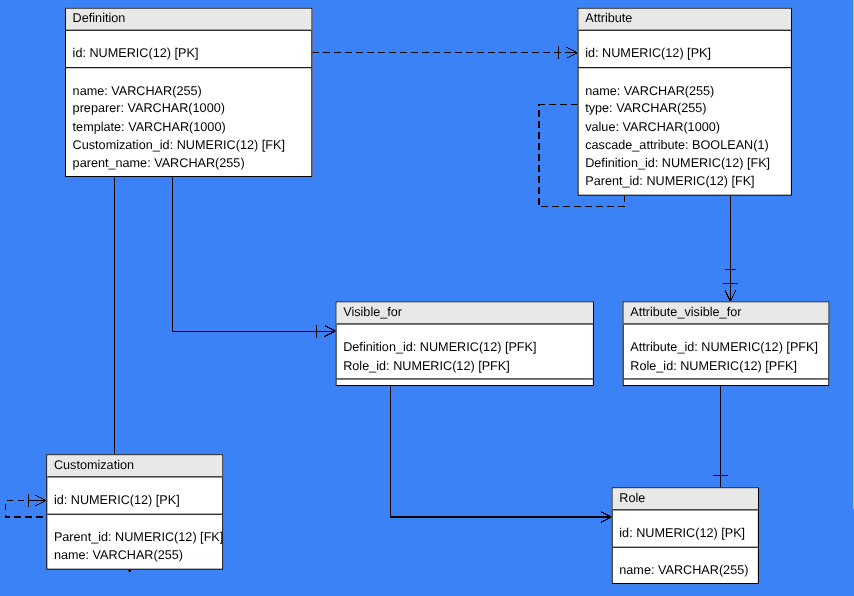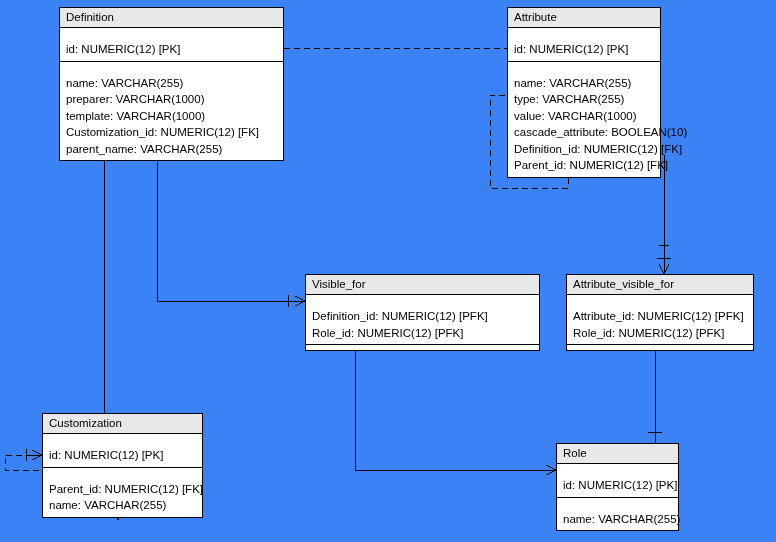--- a/index.html
+++ b/index.html
@@ -113,30 +113,30 @@
     </div>
     <div class="entity-section">
       <div class="attr">name: VARCHAR(255)</div>
       <div class="attr">preparer: VARCHAR(1000)</div>
       <div class="attr">template: VARCHAR(1000)</div>
       <div class="attr">Customization_id: NUMERIC(12)  [FK]</div>
       <div class="attr">parent_name: VARCHAR(255)</div>
     </div>
   </div>
 
-  <div class="entity" style="left:507px; top:7px; width:154px;">
+  <div class="entity" style="left:525px; top:7px; width:195px;">
     <div class="entity-title">Attribute</div>
     <div class="entity-section">
       <div class="attr">id: NUMERIC(12)  [PK]</div>
     </div>
     <div class="entity-section">
       <div class="attr">name: VARCHAR(255)</div>
       <div class="attr">type: VARCHAR(255)</div>
       <div class="attr">value: VARCHAR(1000)</div>
-      <div class="attr">cascade_attribute: BOOLEAN(10)</div>
+      <div class="attr">cascade_attribute: BOOLEAN(1)</div>
       <div class="attr">Definition_id: NUMERIC(12)  [FK]</div>
       <div class="attr">Parent_id: NUMERIC(12)  [FK]</div>
     </div>
   </div>
 
   <div class="entity" style="left:305px; top:274px; width:235px;">
     <div class="entity-title">Visible_for</div>
     <div class="entity-section">
       <div class="attr">Definition_id: NUMERIC(12)  [PFK]</div>
       <div class="attr">Role_id: NUMERIC(12)  [PFK]</div>
@@ -157,21 +157,21 @@
     <div class="entity-title">Customization</div>
     <div class="entity-section">
       <div class="attr">id: NUMERIC(12)  [PK]</div>
     </div>
     <div class="entity-section">
       <div class="attr">Parent_id: NUMERIC(12)  [FK]</div>
       <div class="attr">name: VARCHAR(255)</div>
     </div>
   </div>
 
-  <div class="entity" style="left:556px; top:443px; width:123px;">
+  <div class="entity" style="left:556px; top:443px; width:134px;">
     <div class="entity-title">Role</div>
     <div class="entity-section">
       <div class="attr">id: NUMERIC(12)  [PK]</div>
     </div>
     <div class="entity-section">
       <div class="attr">name: VARCHAR(255)</div>
     </div>
   </div>
 
 </div>

